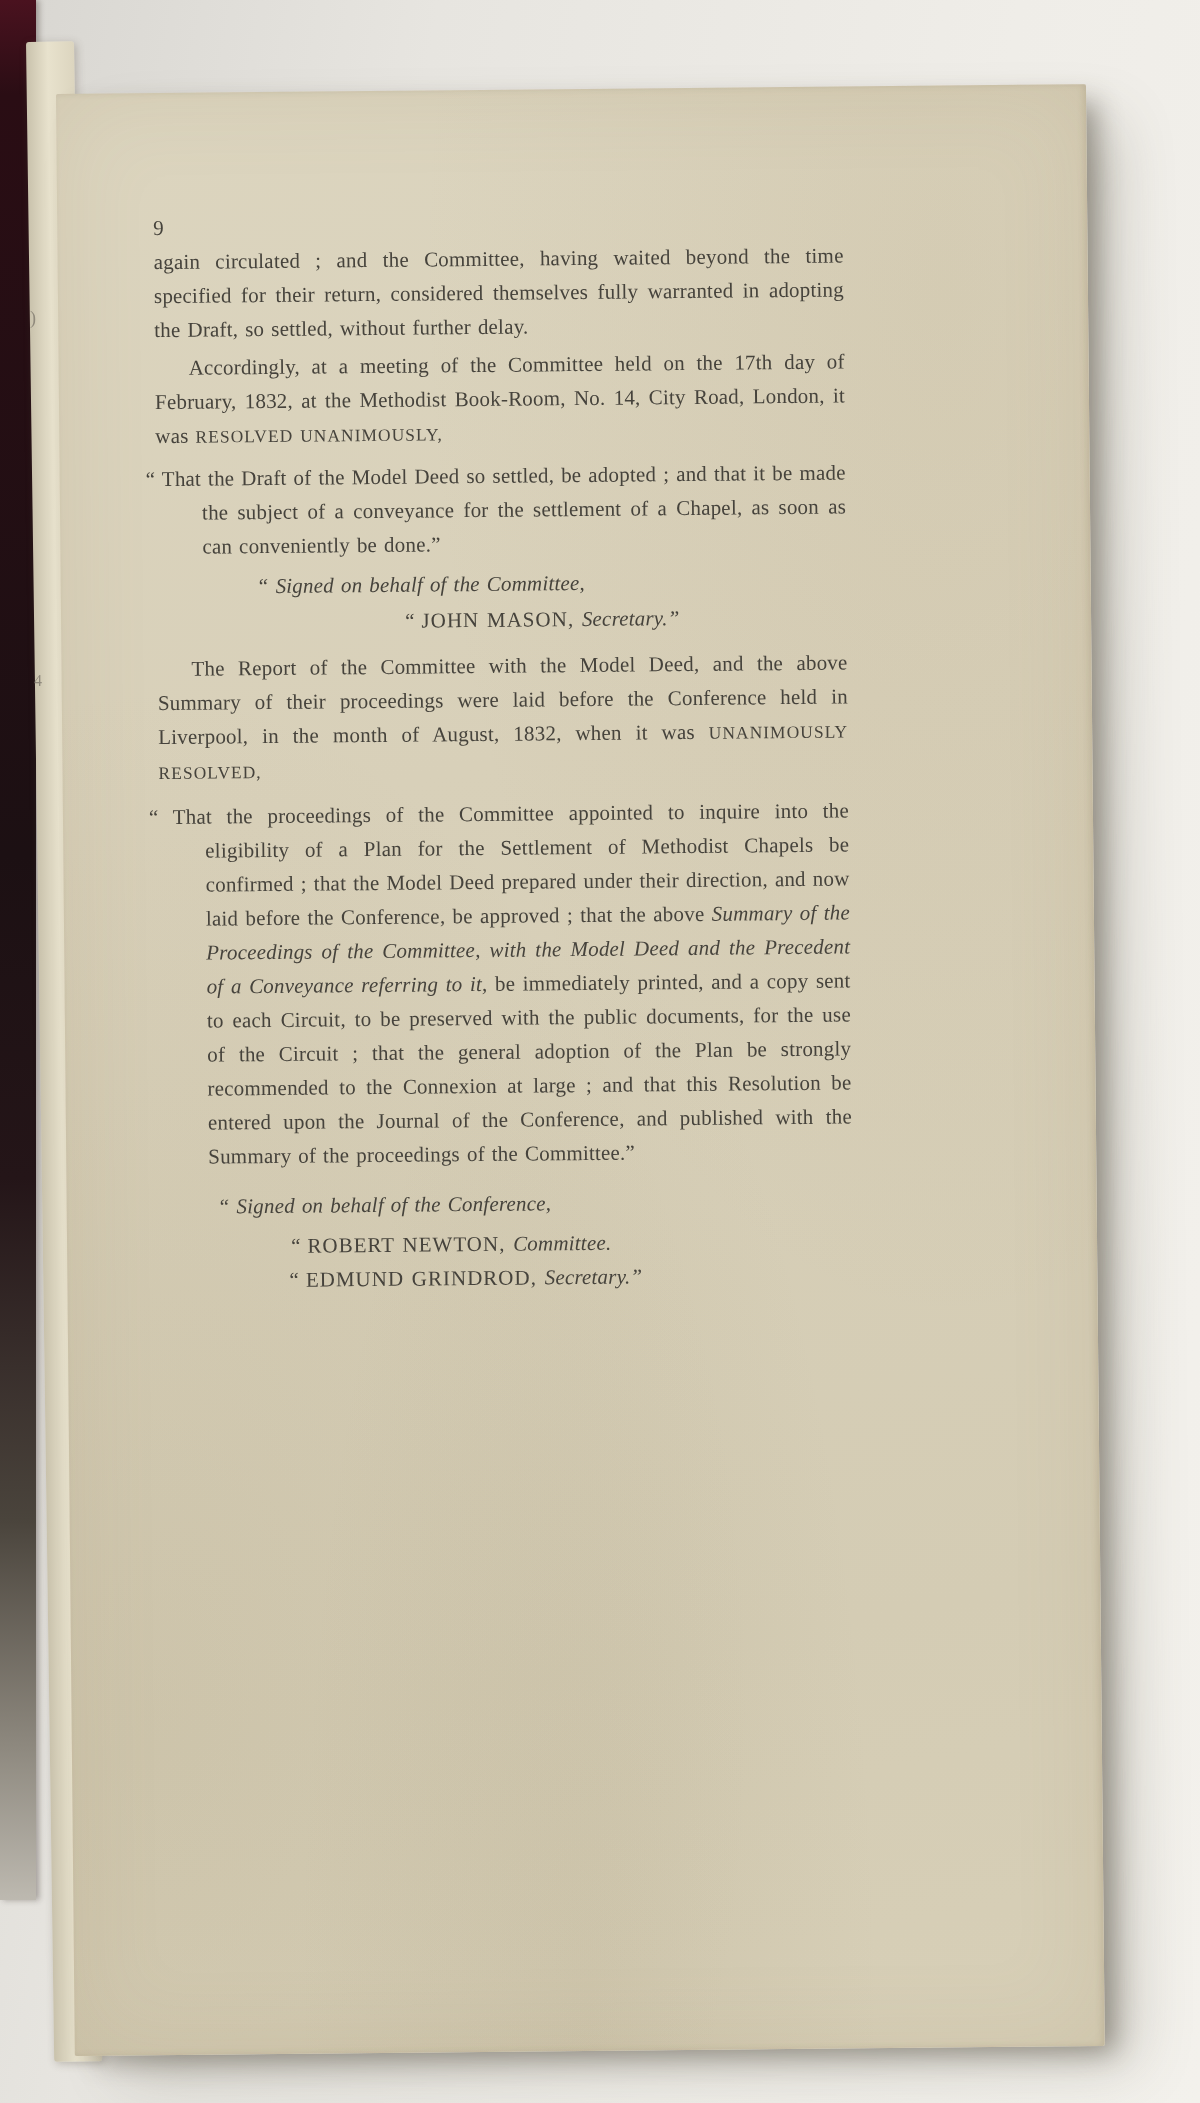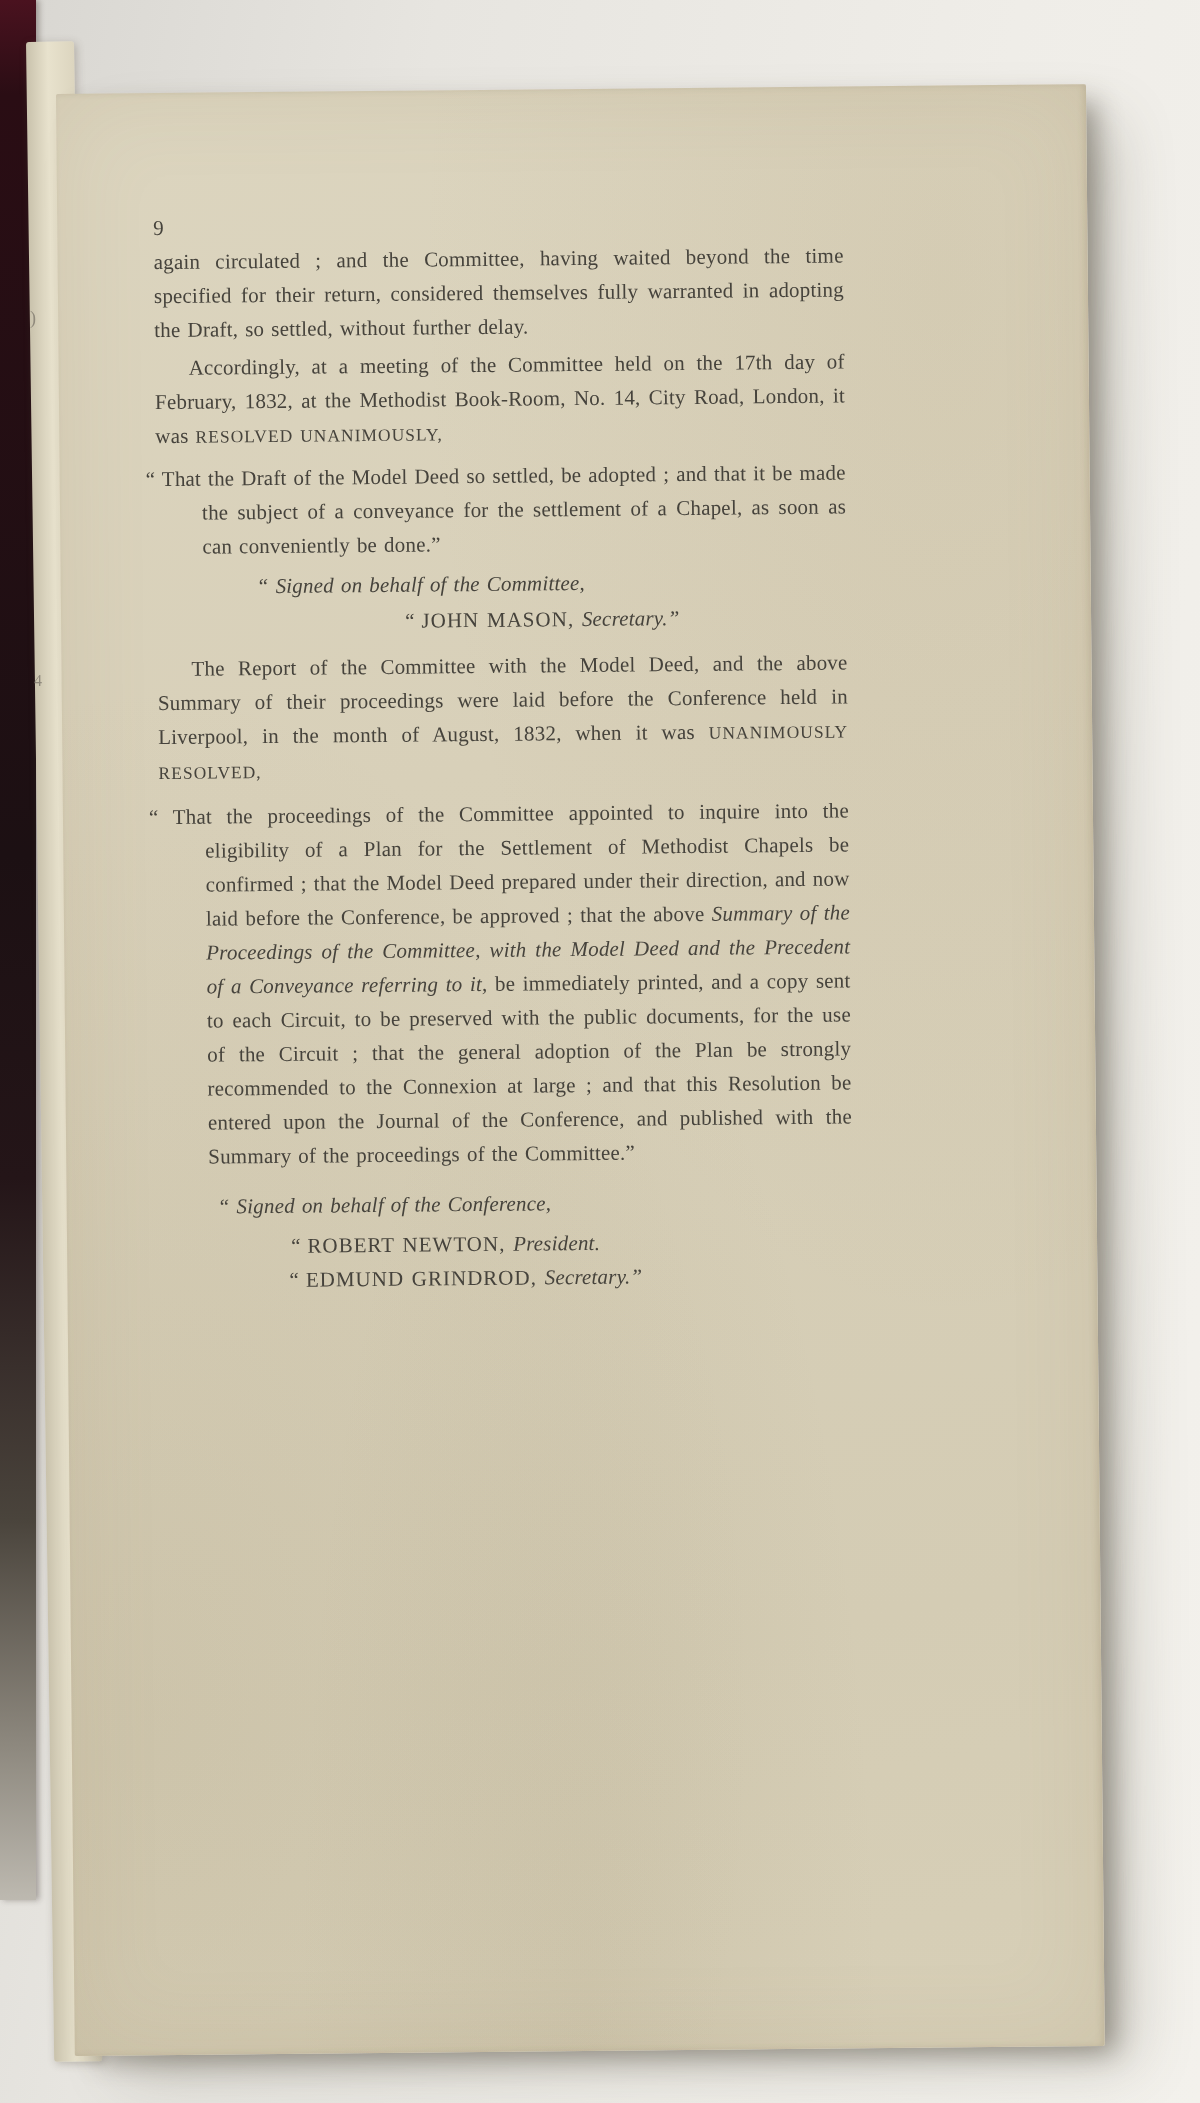--- a/index.html
+++ b/index.html
@@ -132,21 +132,21 @@
 
       <p class="quote mt10">
         <span>“ That the proceedings of the Committee appointed to inquire into the eligibility of a Plan for the Settlement of Methodist Chapels be confirmed ; that the Model Deed prepared under their direction, and now laid before the Conference, be approved ; that the above </span><span class="it">Summary of the Proceedings of the Committee, with the Model Deed and the Precedent of a Conveyance referring to it,</span><span> be immediately printed, and a copy sent to each Circuit, to be preserved with the public documents, for the use of the Circuit ; that the general adoption of the Plan be strongly recommended to the Connexion at large ; and that this Resolution be entered upon the Journal of the Conference, and published with the Summary of the proceedings of the Committee.”</span>
       </p>
 
       <p class="sig sig-conference-line">
         <span>“ Signed on behalf of the Conference,</span>
       </p>
 
       <p class="sigline sig-newton-line">
-        <span>“ </span><span class="name">ROBERT NEWTON, </span><span class="it">President.</span>
+        <span>“ </span><span class="name">ROBERT NEWTON, </span><span class="it">Committee.</span>
       </p>
 
       <p class="sigline sig-grindrod-line">
         <span>“ </span><span class="name">EDMUND GRINDROD, </span><span class="it">Secretary.”</span>
       </p>
 
     </div>
   </div>
 </div>
 

